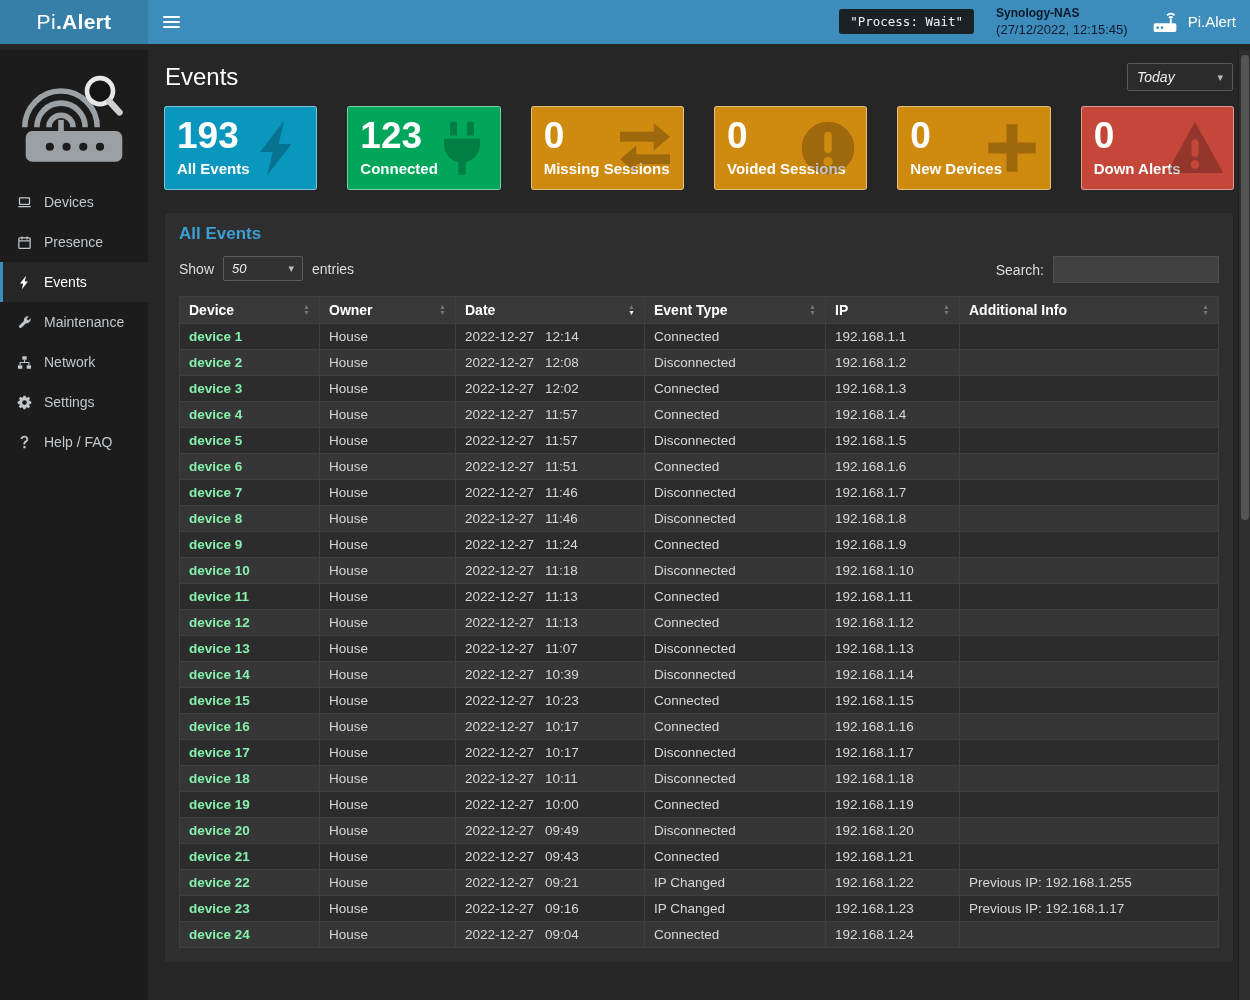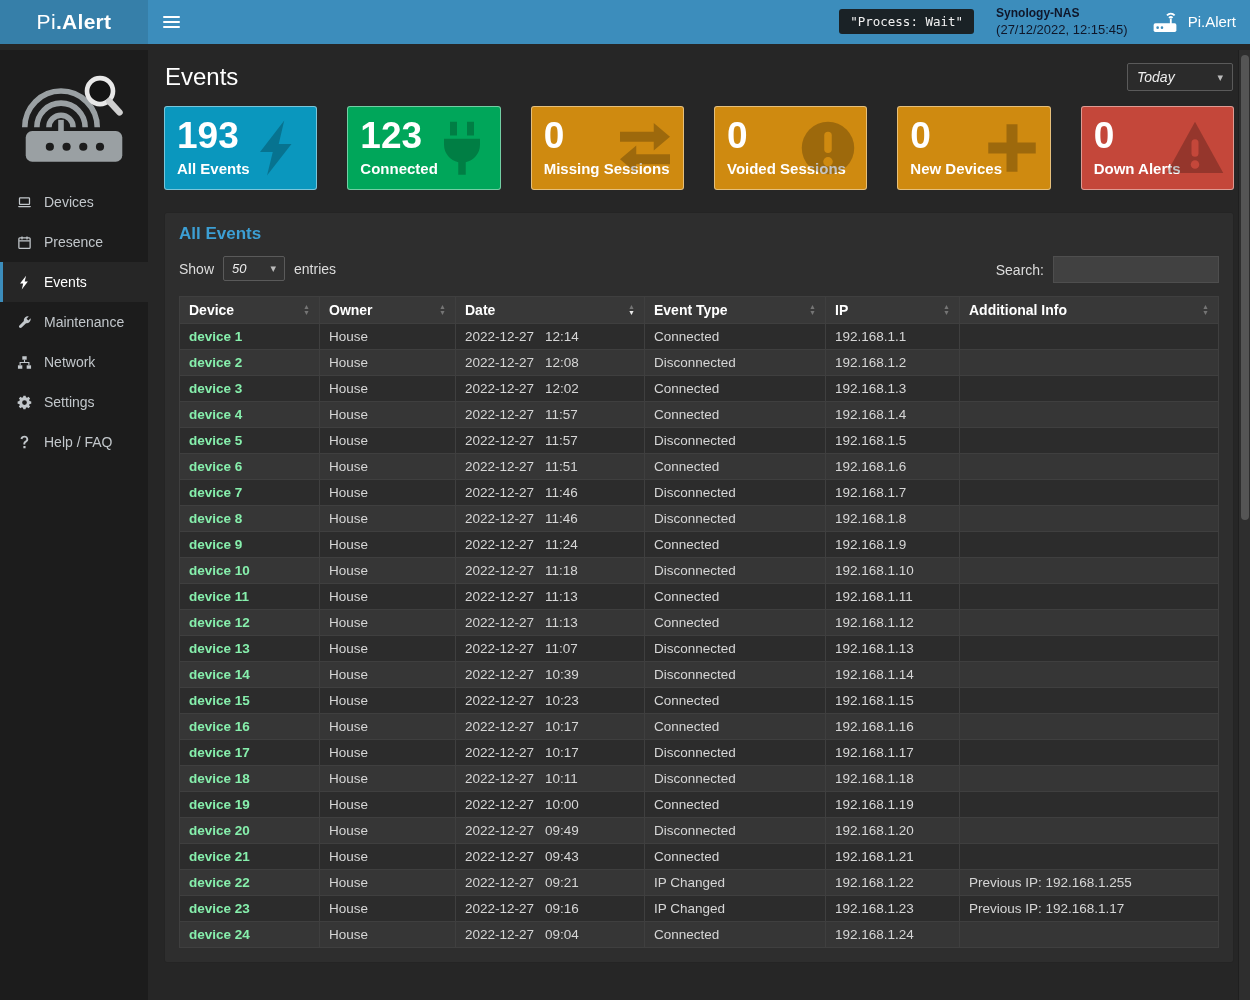--- a/index.html
+++ b/index.html
@@ -43,21 +43,21 @@
   .main { position:absolute; left:148px; top:50px; right:0; bottom:0; padding:0 16px; overflow:hidden; }
   .page-header { display:flex; justify-content:space-between; align-items:center; padding:13px 1px 15px; }
   .page-title { font-size:24px; font-weight:400; color:#fff; }
   .select {
     background:#2b2b2b; border:1px solid #5a5a5a; color:#eee; border-radius:2px;
     display:flex; justify-content:space-between; align-items:center;
     padding:5px 9px; font-size:14px; cursor:pointer;font-style:italic;
   }
   .select .chev { color:#bbb; font-size:11px; margin-left:8px; }
   .select.period { width:106px; }
-  .select.length { width:62px; background:#323232; padding:4px 8px; font-size:13px; }
+  .select.length { width:80px; background:#323232; padding:4px 8px; font-size:13px; }
   
   .cards { display:grid; grid-template-columns:repeat(6,1fr); gap:30px; margin-bottom:22px; }
   .card {
     position:relative; border-radius:3px; padding:9px 12px 11px; color:#fff;
     border:1px solid rgba(255,255,255,.45); min-height:84px; overflow:hidden; cursor:pointer;
   }
   .card-value { font-size:37px; font-weight:bold; line-height:1.1; }
   .card-label { font-size:15px; font-weight:bold; margin-top:3px; white-space:nowrap; }
   .card-icon { position:absolute; right:8px; top:50%; transform:translateY(-50%);
     width:60px; height:60px; color:rgba(0,0,0,.24); }

